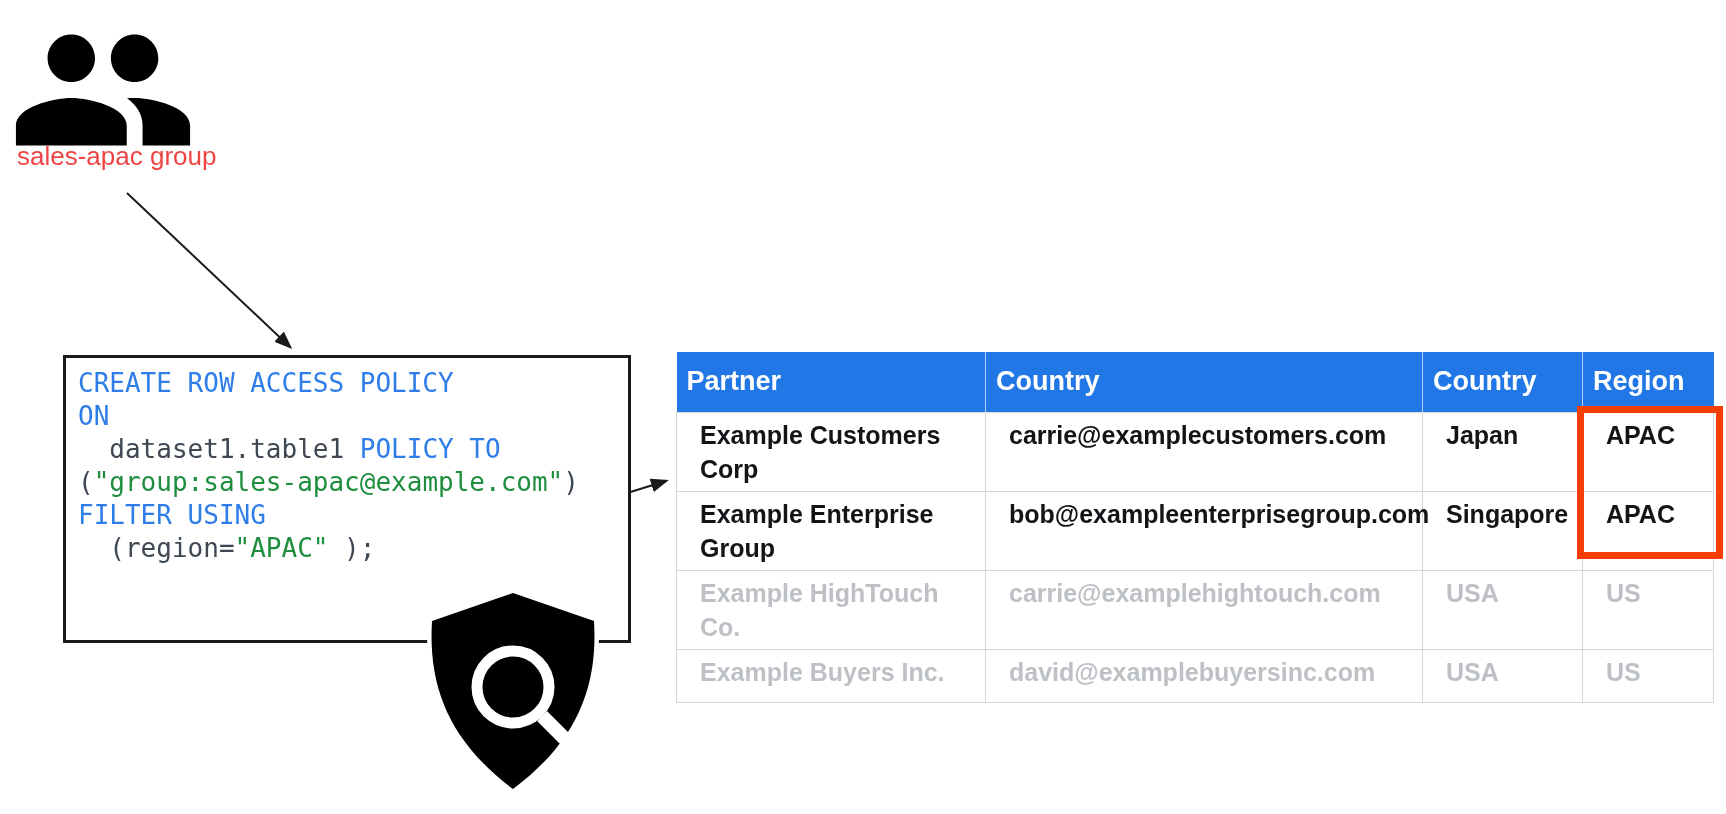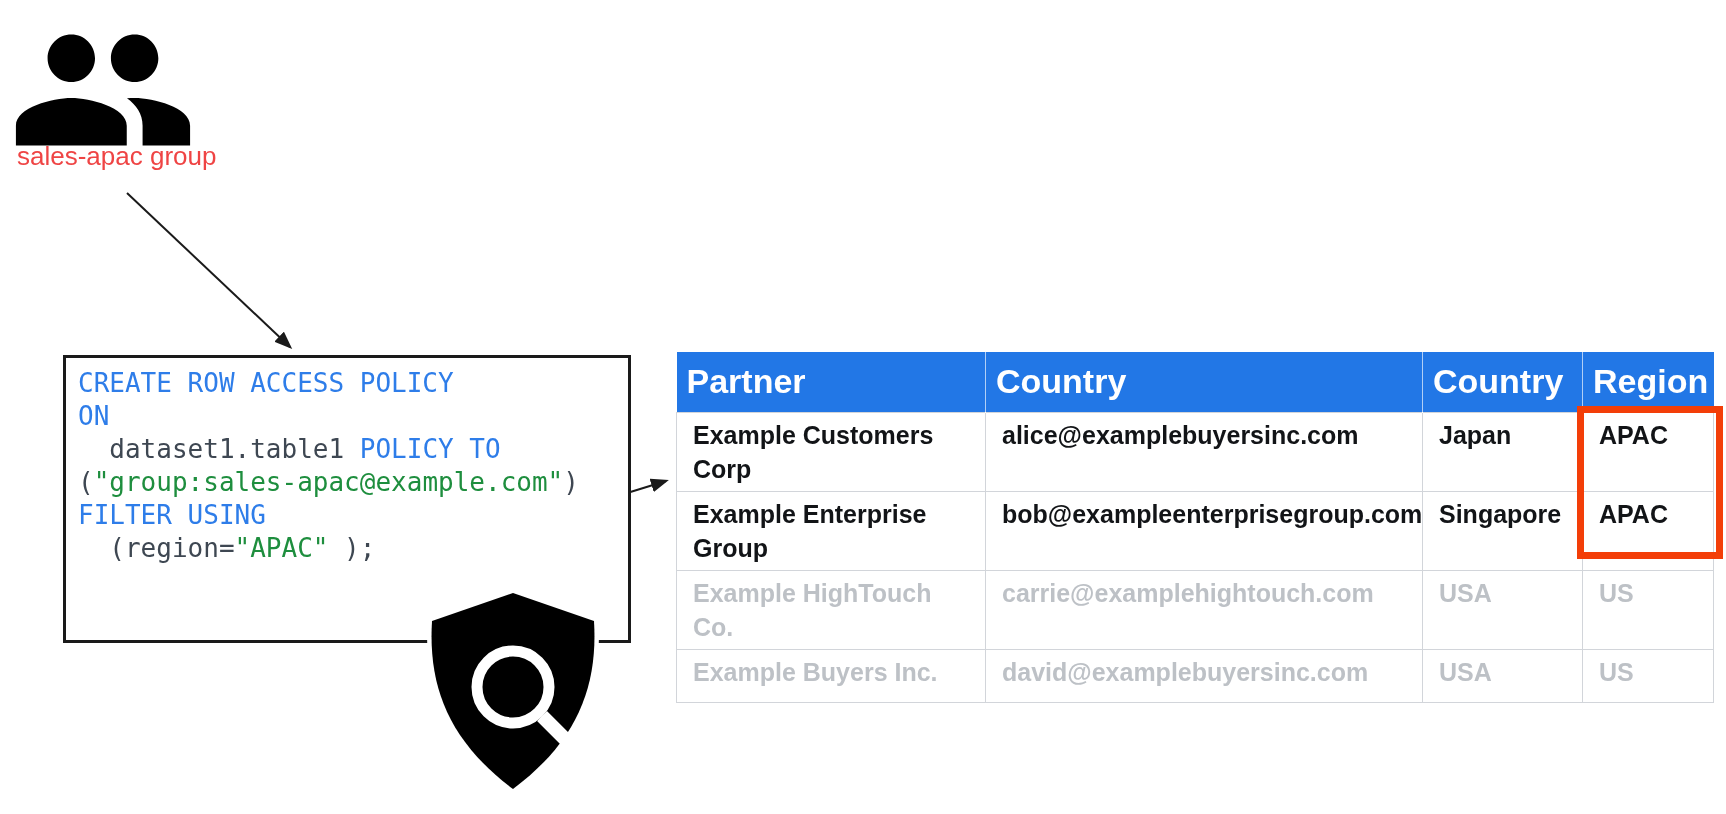--- a/index.html
+++ b/index.html
@@ -49,30 +49,30 @@
   #shield-svg { position: absolute; left: 405px; top: 570px; }
 
   
   #partner-table {
     position: absolute; left: 676px; top: 352px;
     border-collapse: collapse; table-layout: fixed;
     width: 1037px;
   }
   #partner-table th {
     background: var(--header-blue);
-    color: #ffffff; font-weight: bold; font-size: 34px;
+    color: #ffffff; font-weight: bold; font-size: 27px;
     text-align: left; padding: 0 10px;
     height: 60px; vertical-align: middle;
     border: none;
   }
   #partner-table th + th { border-left: 1px solid rgba(255,255,255,0.65); }
   #partner-table td {
     border: 1px solid var(--table-border);
     vertical-align: top;
-    padding: 5px 16px;
+    padding: 5px 23px;
     font-size: 25px; line-height: 34px;
     background: #ffffff;
   }
   tr.granted td  { font-weight: bold; color: #121417; }
   tr.filtered td { font-weight: bold; color: var(--muted-gray); }
   tr.row-1 { height: 75px; }
   tr.row-2 { height: 75px; }
   tr.row-3 { height: 58px; }
   tr.row-4 { height: 53px; }
 
@@ -115,21 +115,21 @@
       <tr>
         <th>Partner</th>
         <th>Country</th>
         <th>Country</th>
         <th>Region</th>
       </tr>
     </thead>
     <tbody>
       <tr class="granted row-1">
         <td>Example Customers Corp</td>
-        <td>alice@examplebuyersinc.com</td>
+        <td>carrie@examplecustomers.com</td>
         <td>Japan</td>
         <td>APAC</td>
       </tr>
       <tr class="granted row-2">
         <td>Example Enterprise Group</td>
         <td>bob@exampleenterprisegroup.com</td>
         <td>Singapore</td>
         <td>APAC</td>
       </tr>
       <tr class="filtered row-3">

